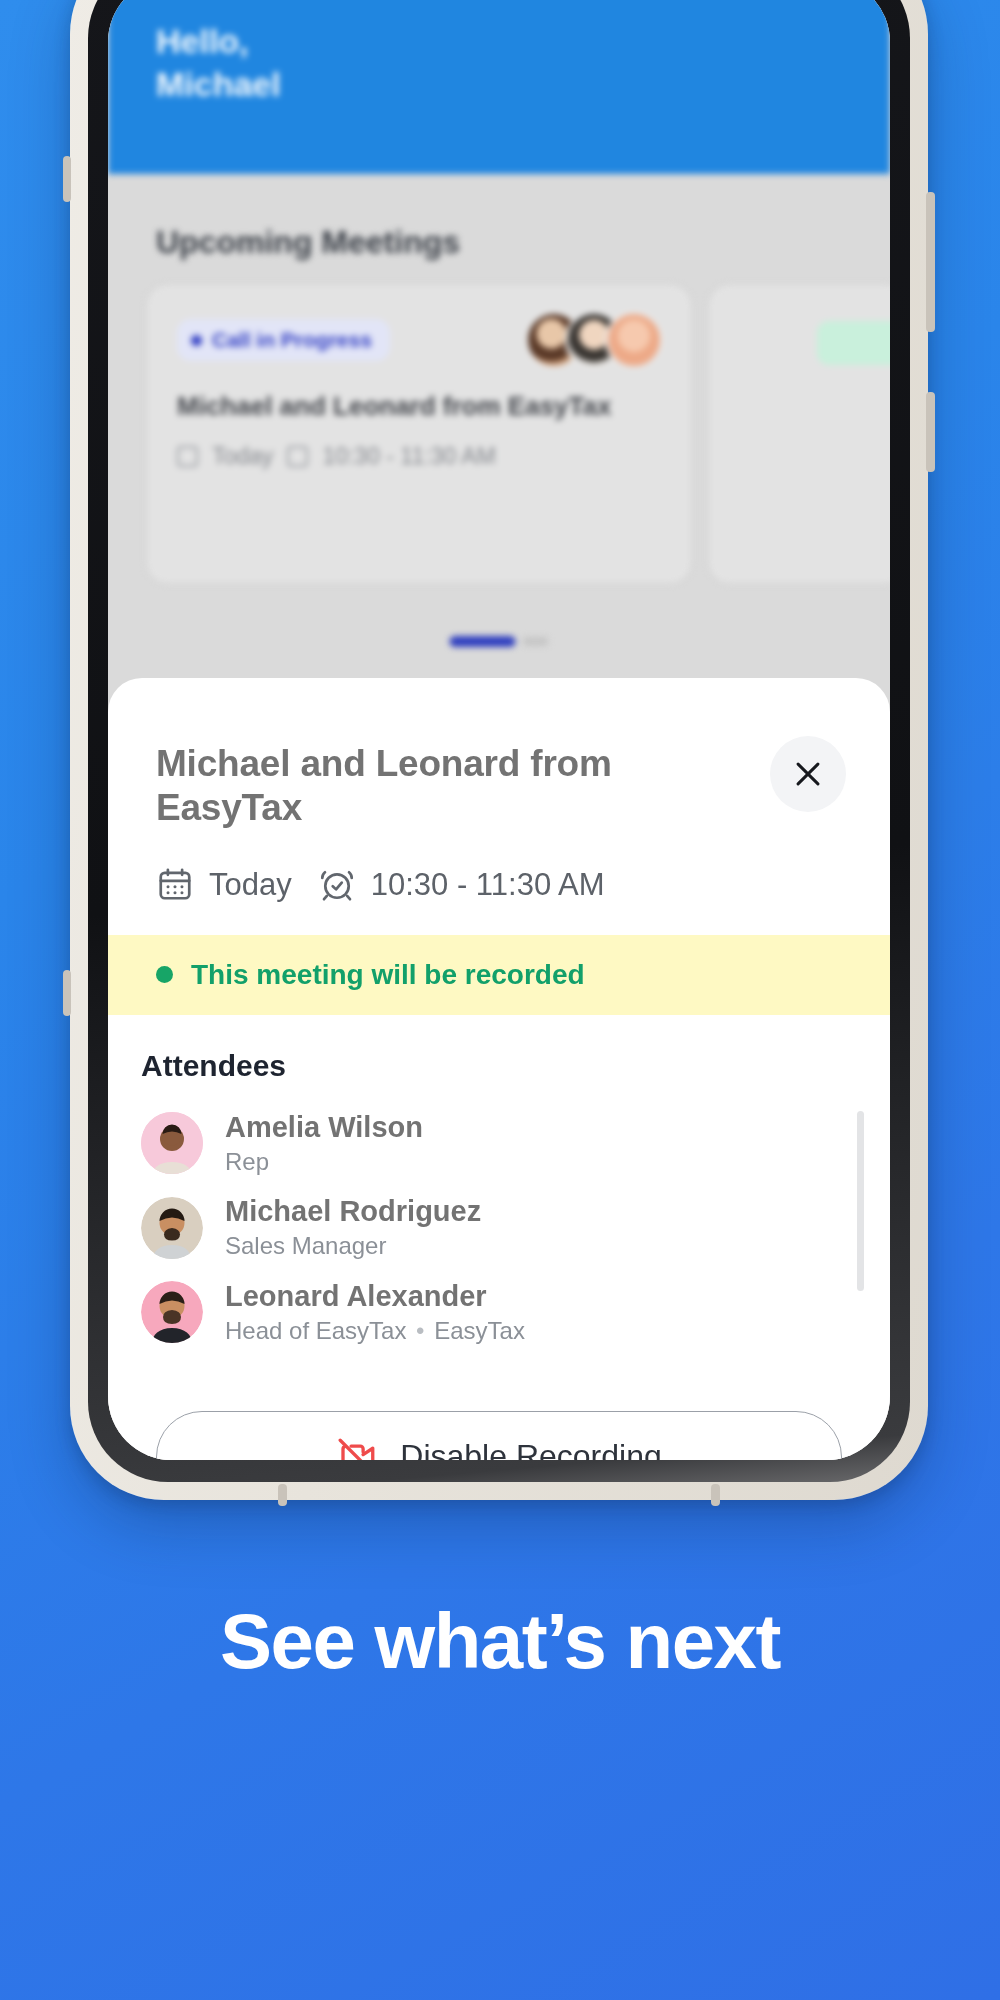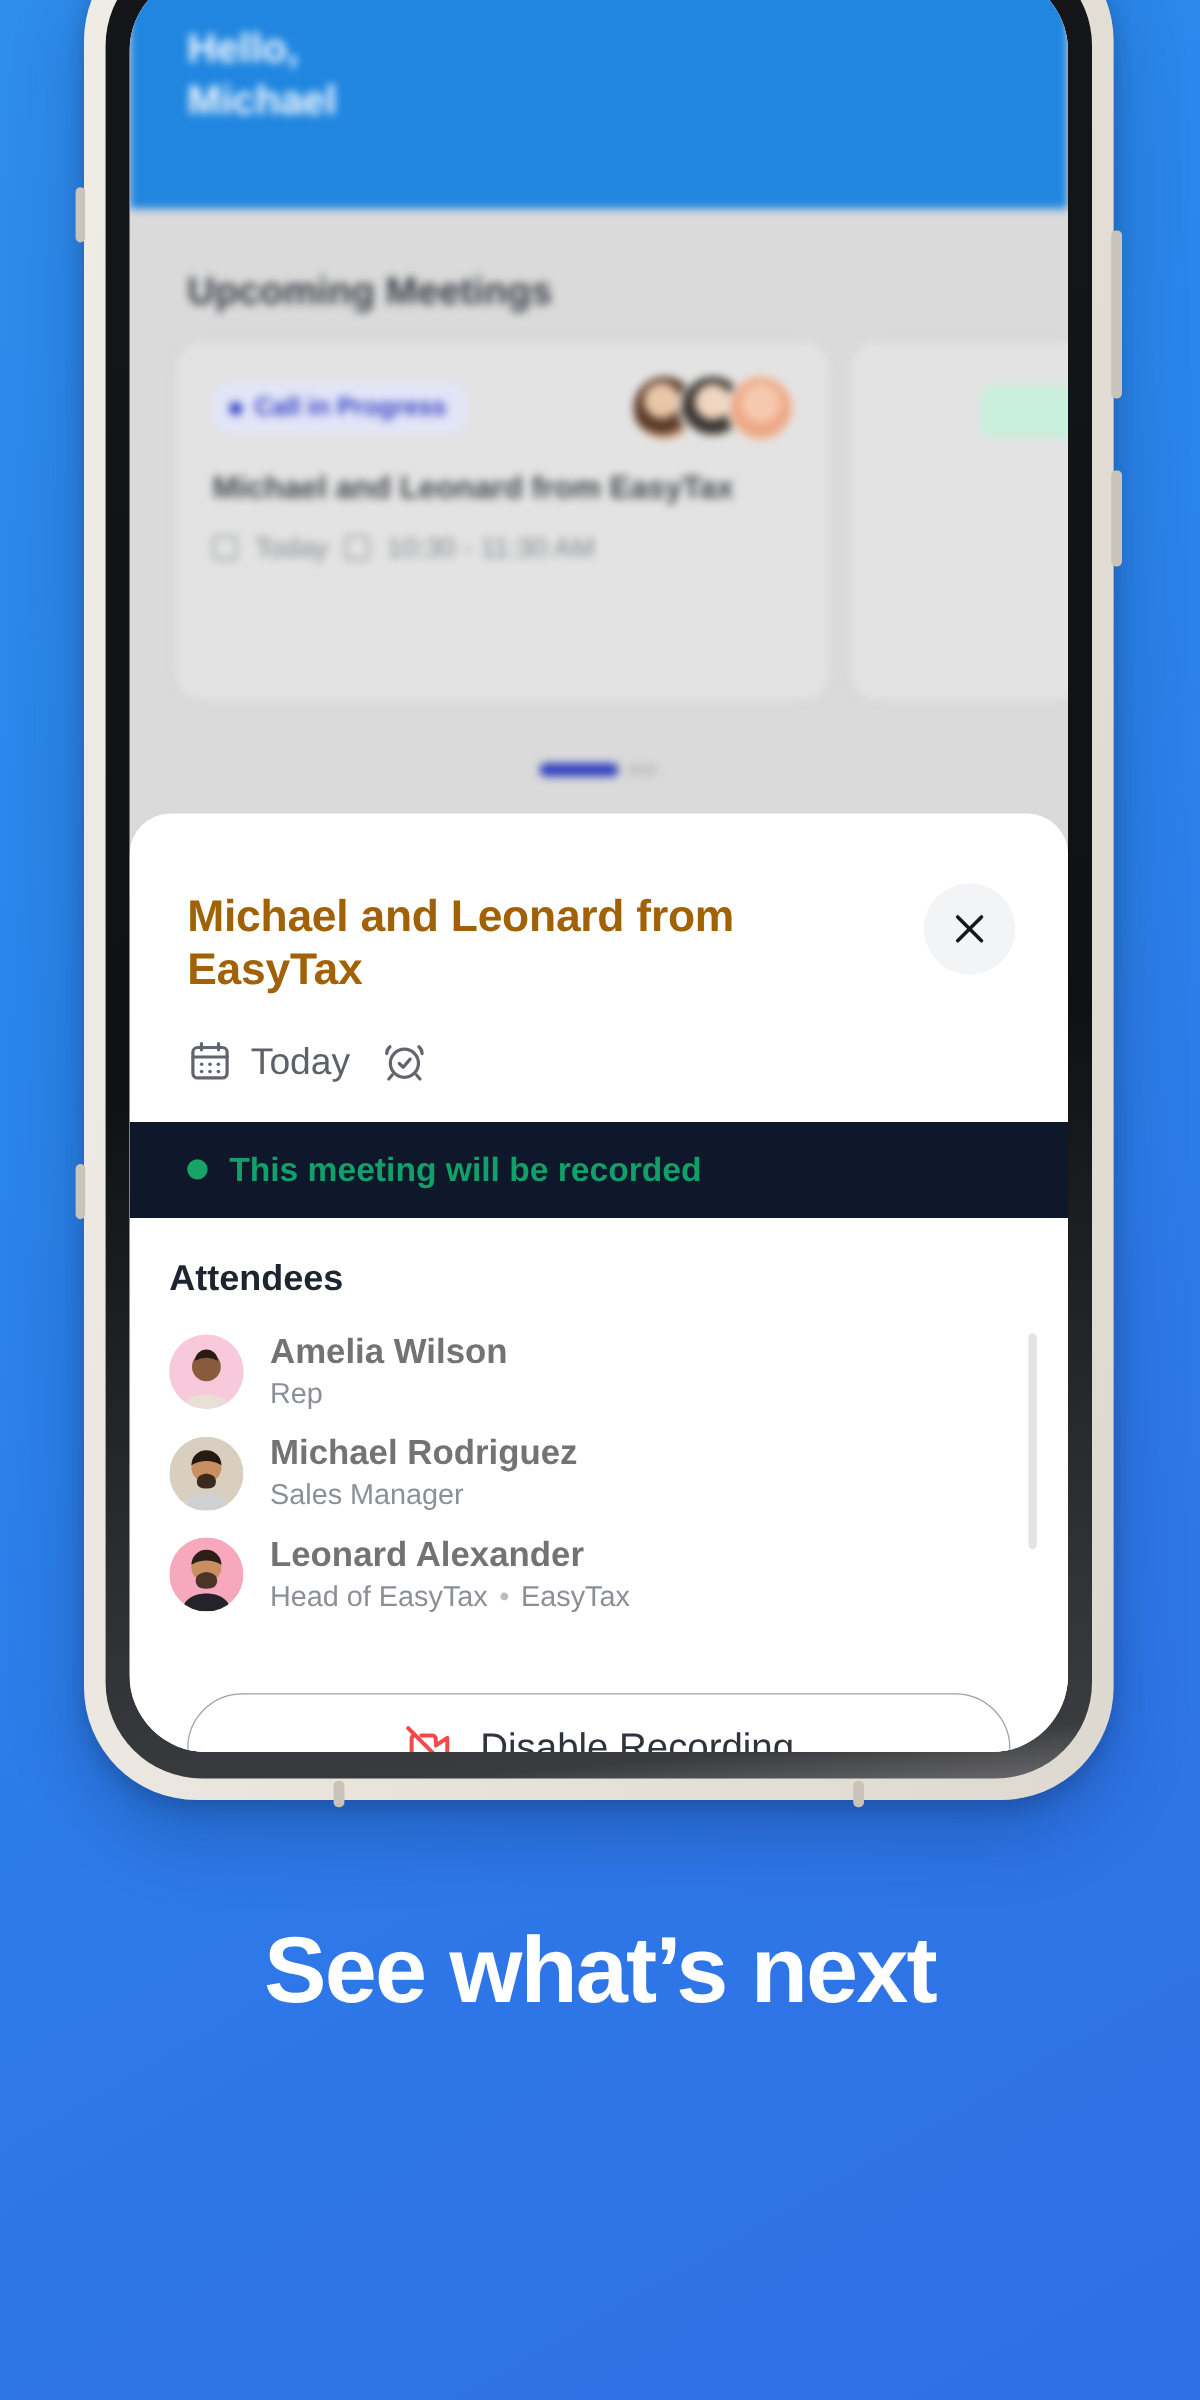--- a/index.html
+++ b/index.html
@@ -117,41 +117,41 @@
     position:absolute; left:0; right:0; bottom:0; top:700px;
     background:#ffffff;
     border-radius:34px 34px 0 0;
     overflow:hidden;
   }
   .sheet-head{
     padding:58px 44px 0 48px;
     display:flex; align-items:flex-start; justify-content:space-between; gap:20px;
   }
   .sheet-title{
-    font-size:37px; font-weight:700; color:#a16207; letter-spacing:-.2px;
+    font-size:37px; font-weight:700; color:#737373; letter-spacing:-.2px;
     line-height:1.2; padding-top:6px;
   }
   .close-btn{
     flex:0 0 auto; width:76px; height:76px; border-radius:50%;
     background:#f3f4f6;
     display:flex; align-items:center; justify-content:center;
     cursor:pointer; border:none;
   }
   .close-btn svg{ width:34px; height:34px; }
 
   .sheet-meta{
     display:flex; align-items:center; gap:26px;
     padding:34px 48px 32px 48px;
     color:#5d6269; font-size:31px;
   }
   .meta-item{ display:flex; align-items:flex-end; gap:15px; }
   .meta-item svg{ width:38px; height:38px; flex:0 0 auto; }
 
   .rec-banner{
-    background:#0f172a;
+    background:#fef9c3;
     padding:24px 48px;
     display:flex; align-items:center; gap:18px;
   }
   .rec-banner .dot{
     width:17px; height:17px; border-radius:50%; background:#17a567; flex:0 0 auto;
   }
   .rec-banner span{ color:#12a06a; font-size:28px; font-weight:700; }
 
   .attendees-wrap{ position:relative; padding:34px 48px 0 33px; }
   .attendees-h{ font-size:30px; font-weight:700; color:#1e2430; margin-bottom:18px; }
@@ -276,20 +276,21 @@
           <span>Today</span>
         </div>
         <div class="meta-item">
           <svg viewBox="0 0 24 24" fill="none" stroke="#61666d" stroke-width="1.7" stroke-linecap="round" stroke-linejoin="round">
             <circle cx="12" cy="13.3" r="7.4"></circle>
             <path d="M4.4 4.6 A4.6 4.6 0 0 0 2.7 8.2"></path>
             <path d="M19.6 4.6 A4.6 4.6 0 0 1 21.3 8.2"></path>
             <path d="M5.6 19.5 L3.8 21.6 M18.4 19.5 L20.2 21.6"></path>
             <path d="M9.3 13.4 L11.4 15.4 L15 11.1"></path>
           </svg>
+          <span>10:30 - 11:30 AM</span>
         </div>
       </div>
 
       <div class="rec-banner">
         <span class="dot"></span>
         <span>This meeting will be recorded</span>
       </div>
 
       <div class="attendees-wrap">
         <div class="attendees-h">Attendees</div>

